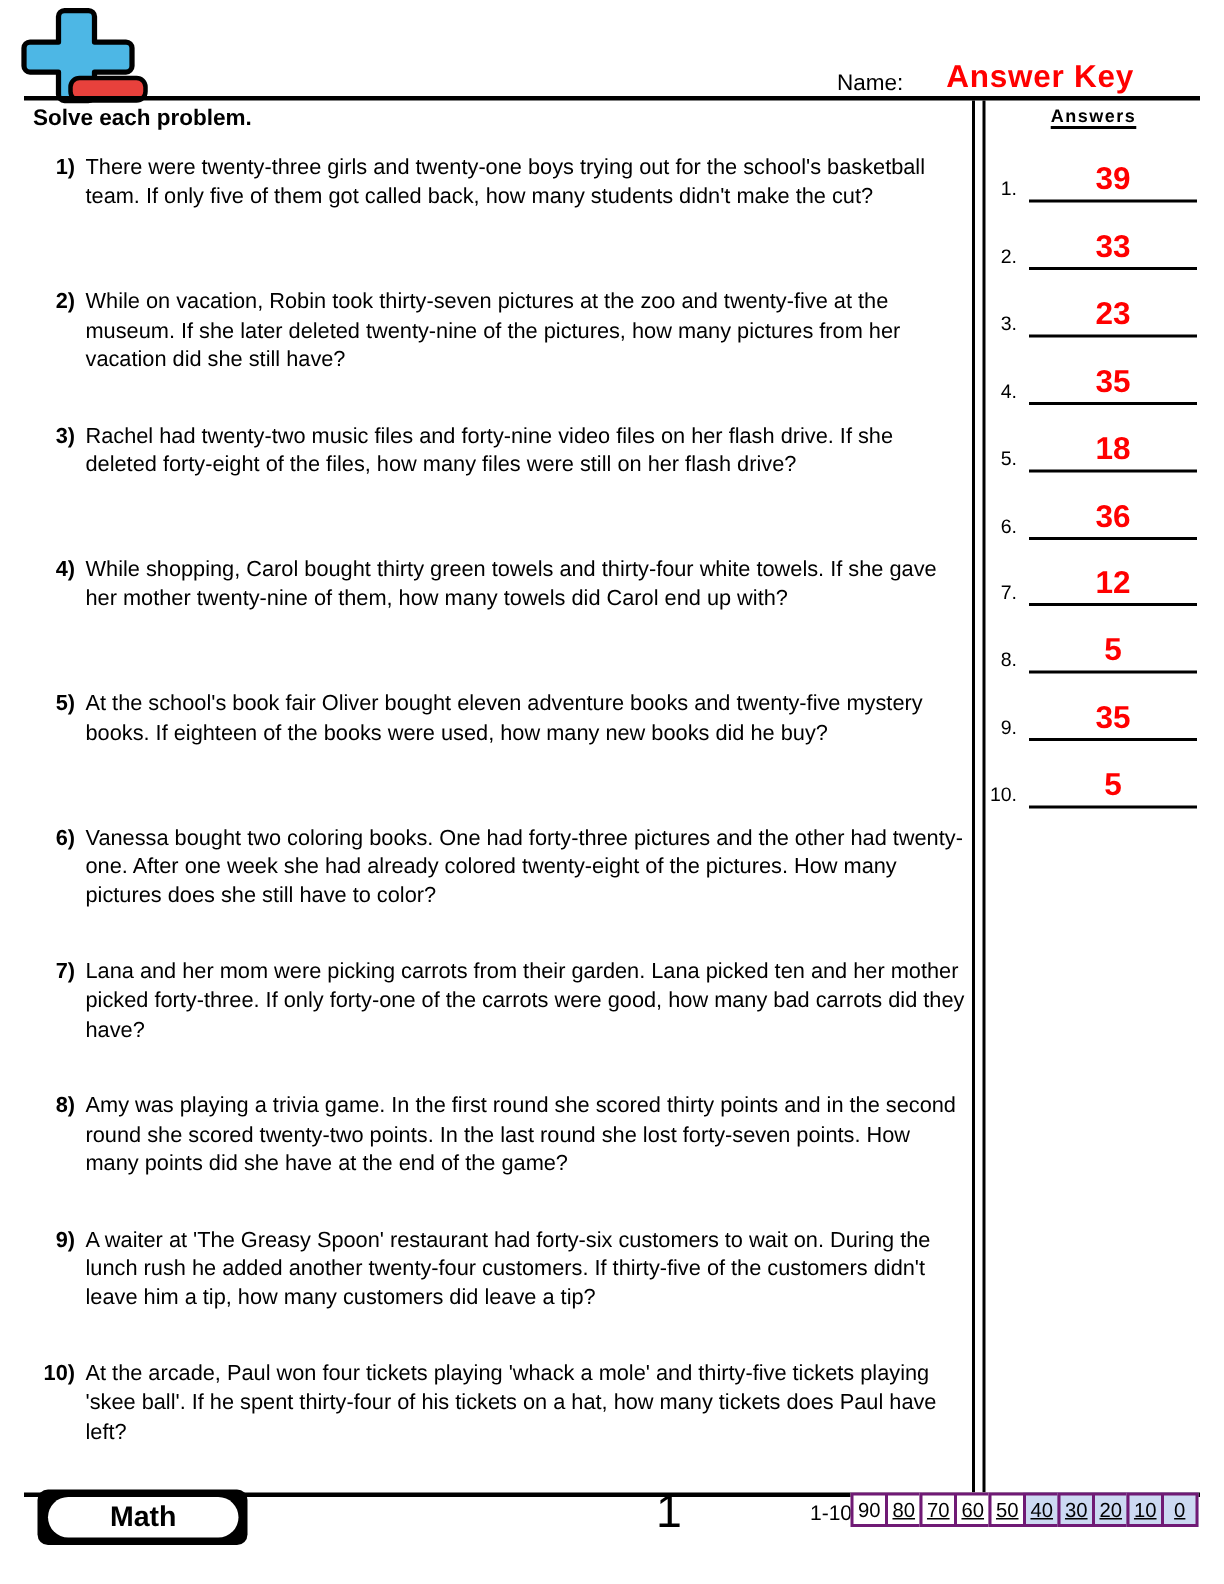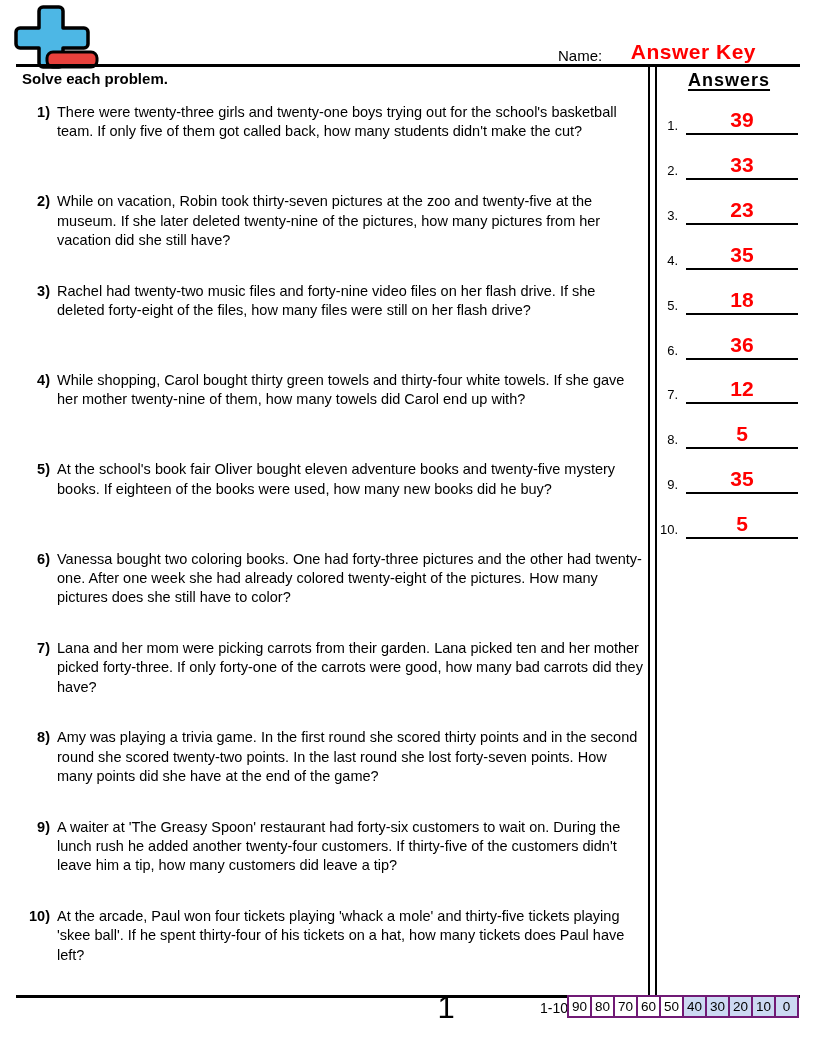--- a/index.html
+++ b/index.html
@@ -18,39 +18,39 @@
   
   .vline { position:absolute; left:648px; top:67px; width:9px; height:928px;
            border-left:2px solid #000; border-right:2px solid #000; box-sizing:border-box; }
   
   .problem { position:absolute; left:0; top:calc(103px + var(--i) * 89.33px); width:648px; }
   .problem-num { position:absolute; left:0; top:0; width:50px; text-align:right;
                  font-weight:bold; font-size:14.5px; line-height:19.3px; }
   .problem-text { margin-left:57px; margin-right:2px; font-size:14.5px; line-height:19.3px; }
   
   .answers-heading { position:absolute; left:658px; top:70px; width:142px; text-align:center;
-                     font-size:18px; font-weight:bold; letter-spacing:1px;
+                     font-size:12px; font-weight:bold; letter-spacing:1px;
                      text-decoration:underline; text-decoration-thickness:2px; text-underline-offset:3px; }
   .answer-row { position:absolute; left:656px; top:calc(97px + var(--i) * 44.9px); width:144px; height:38px; }
   .answer-num { position:absolute; left:0; bottom:2px; width:22px; text-align:right; font-size:13px; }
   .answer-value { position:absolute; left:30px; right:2px; bottom:0; text-align:center;
                   font-size:21px; font-weight:bold; color:var(--answer-red,#f00);
                   border-bottom:2px solid #000; padding-bottom:1px; line-height:24px; }
   
   .footer-line { position:absolute; left:16px; top:995px; width:784px; height:3px; background:#000; }
   .badge { position:absolute; left:25px; top:993px; width:140px; height:37px; background:#000; border-radius:7px; }
   .badge-pill { position:absolute; left:7px; top:5px; right:6px; bottom:5px; background:#fff; border-radius:14px;
                 display:flex; align-items:center; justify-content:center; font-size:19px; font-weight:bold; }
   .website { position:absolute; left:172px; top:1009px; font-size:15.5px; }
   .page-num { position:absolute; left:416px; top:990px; width:60px; text-align:center; font-size:31px; }
   .score-label { position:absolute; left:516px; top:1000px; width:52px; text-align:right; font-size:14px; }
   .score-table { position:absolute; left:567px; top:995px; display:flex; }
   .score-cell { width:21px; height:19px; border:2px solid #701a75; background:#fff;
                 font-size:13.5px; text-align:center; line-height:19px; }
-  .score-cell + .score-cell { margin-left:-2px; }
+  .score-cell + .score-cell { margin-left:-2px;text-decoration:underline; }
   .score-cell.hl { background:var(--score-blue,#ccd9f2); }
 </style>
 </head>
 <body>
 
 <div id="page">
 
   <svg class="logo-svg" width="92" height="66" viewBox="0 0 92 66">
     <path d="M30,3 h16 a4,4 0 0 1 4,4 v17 h21 a4,4 0 0 1 4,4 v12 a4,4 0 0 1 -4,4 h-21 v15 a4,4 0 0 1 -4,4 h-16 a4,4 0 0 1 -4,-4 v-15 h-19 a4,4 0 0 1 -4,-4 v-12 a4,4 0 0 1 4,-4 h19 v-17 a4,4 0 0 1 4,-4 z" style="fill:var(--logo-blue,#4db7e5); stroke:#000; stroke-width:3.5; stroke-linejoin:round;"></path>
     <rect x="34" y="48" width="50" height="15" rx="6" style="fill:var(--logo-red,#e8413c); stroke:#000; stroke-width:3;"></rect>
@@ -164,20 +164,23 @@
         <span class="answer-value">35</span>
       </div>
 
       <div class="answer-row" style="--i: 9;">
         <span class="answer-num">10.</span>
         <span class="answer-value">5</span>
       </div>
     </div>
 
   <div class="footer-line"></div>
+  <div class="badge">
+    <div class="badge-pill">Math</div>
+  </div>
   <div class="page-num">1</div>
   <div class="score-label">1-10</div>
   <div class="score-table">
 
       <div class="score-cell" style="--i: 0;">90</div>
 
       <div class="score-cell" style="--i: 1;">80</div>
 
       <div class="score-cell" style="--i: 2;">70</div>
 

